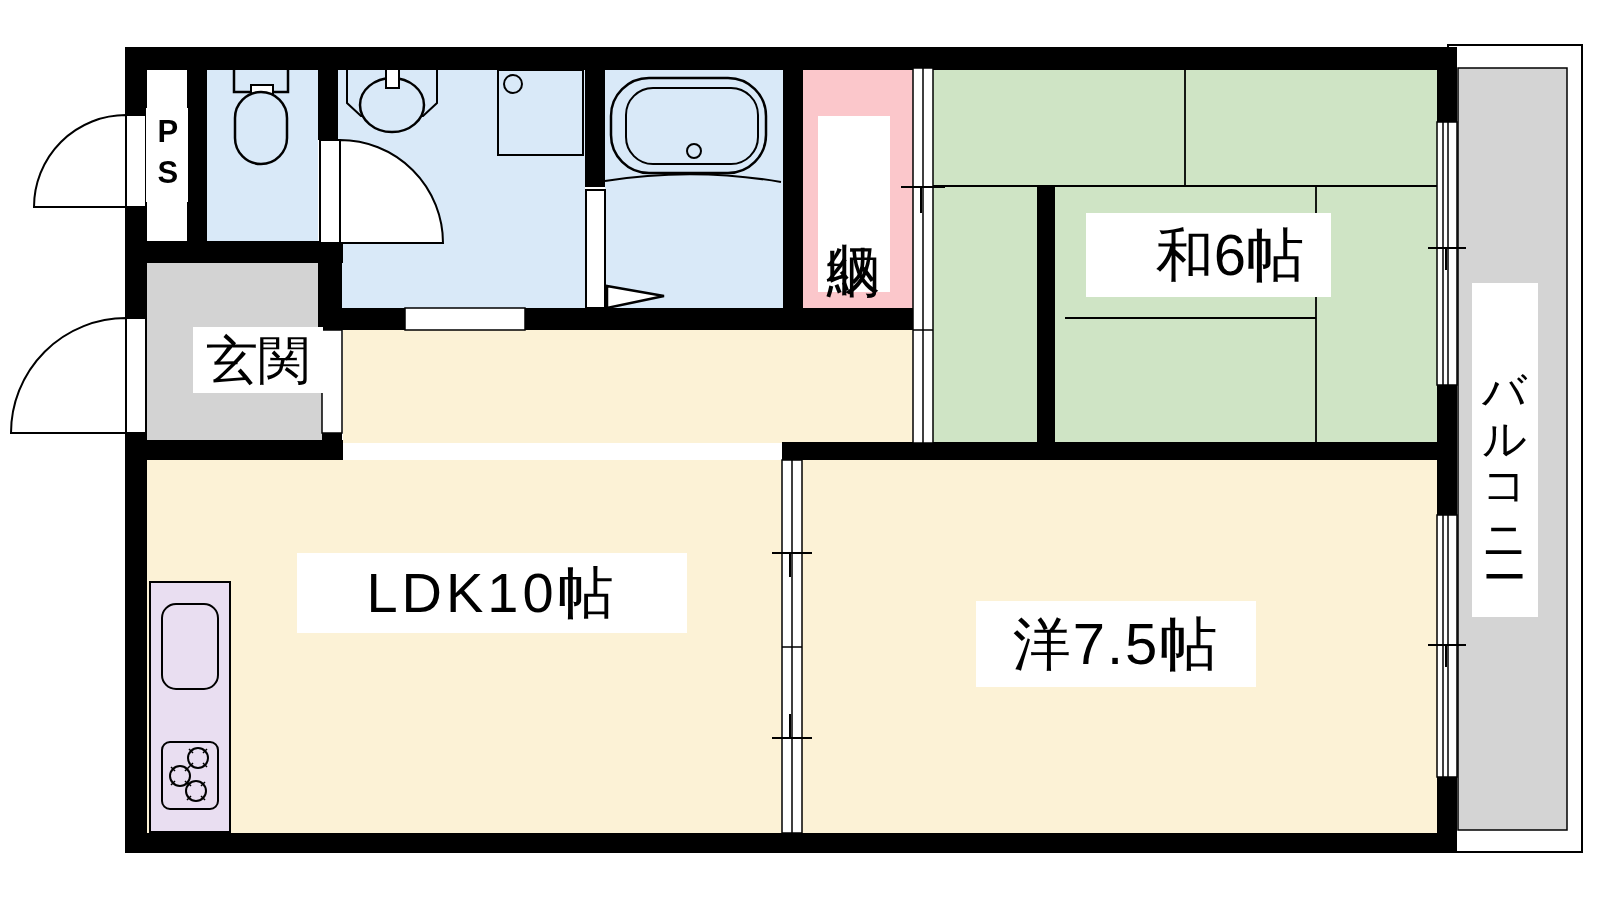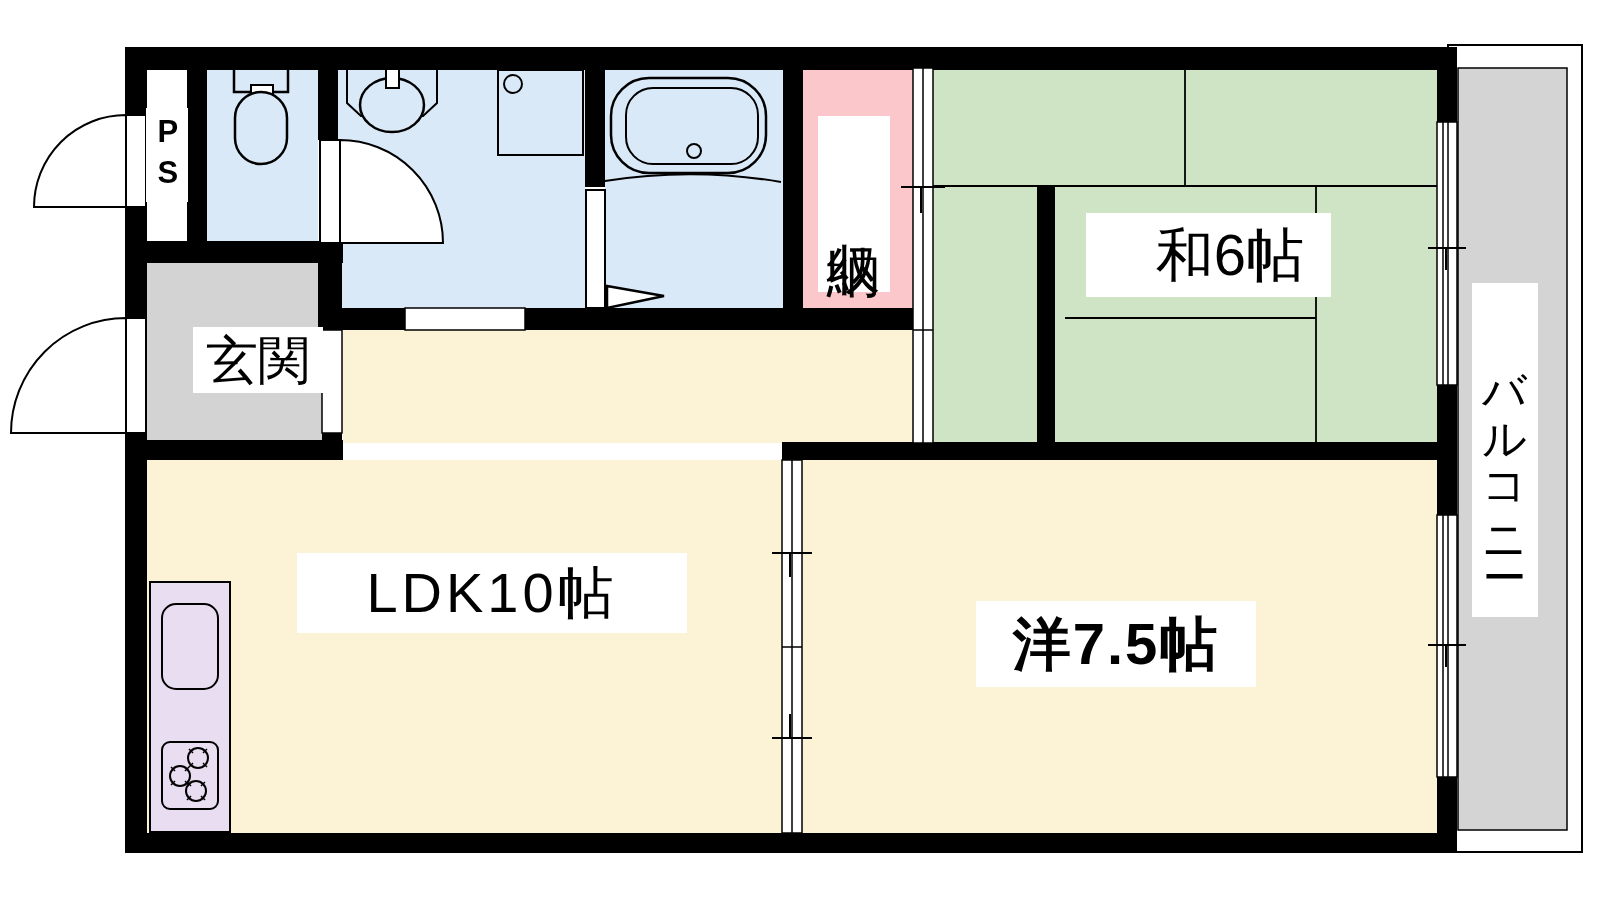--- a/index.html
+++ b/index.html
@@ -14,21 +14,21 @@
     white-space:nowrap;line-height:1.05;font-weight:500;z-index:5;
   }
   .room-label.vertical{
     writing-mode:vertical-rl;text-orientation:upright;
   }
   #ps-label{left:146px;top:108px;width:42px;height:94px;font-size:31px;letter-spacing:6px;font-weight:600;}
   #entrance-label{left:169px;top:327px;width:130px;height:66px;font-size:52px;margin-left:24px;}
   #storage-label{left:818px;top:116px;width:72px;height:176px;font-size:54px;letter-spacing:4px;}
   #japanese-room-label{left:1086px;top:213px;width:202px;height:84px;font-size:58px;padding-left:43px;}
   #ldk-label{left:297px;top:553px;width:390px;height:80px;font-size:56px;letter-spacing:4px;}
-  #western-room-label{left:976px;top:601px;width:280px;height:86px;font-size:58px;letter-spacing:2px;font-weight:bold;}
+  #western-room-label{left:976px;top:601px;width:280px;height:86px;font-size:58px;letter-spacing:2px;}
   #balcony-label{left:1472px;top:283px;width:66px;height:334px;font-size:44px;letter-spacing:3px;}
 </style>
 </head>
 <body>
 
 <div id="stage">
 
   <svg id="plan-svg" viewBox="0 0 1600 900" xmlns="http://www.w3.org/2000/svg">
 
     <rect x="1448" y="45" width="134" height="807" fill="#ffffff" stroke="#000" stroke-width="2"></rect>

